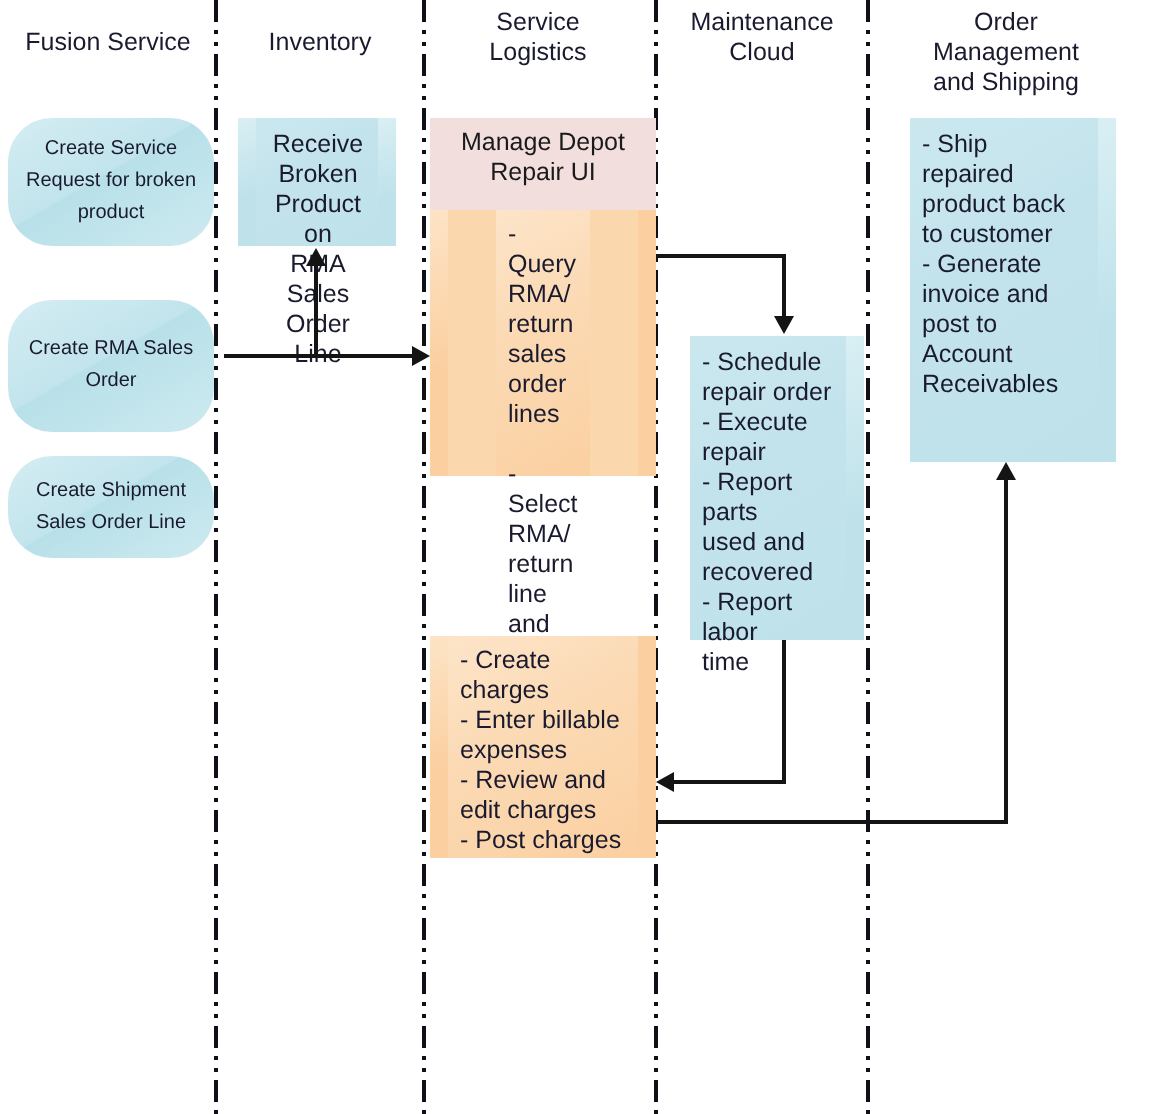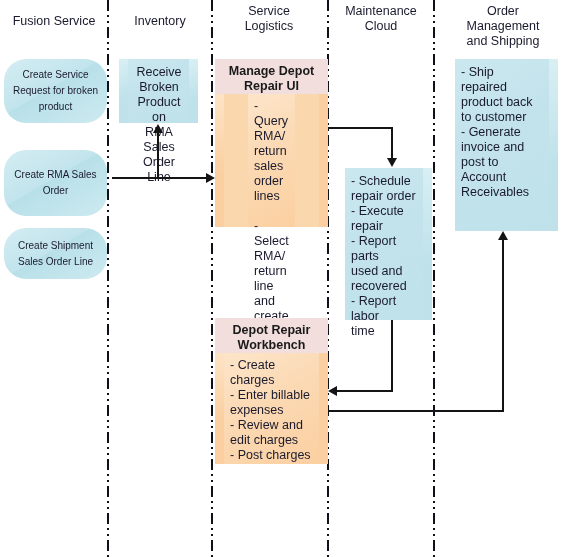--- a/index.html
+++ b/index.html
@@ -91,24 +91,24 @@
 
   
   .card {
     position: absolute;
     box-sizing: border-box;
   }
   .card-header {
     background: #f3dede;
     text-align: center;
     font-size: 12.5px;
-    font-weight: bold;
+    font-weight: normal;
     line-height: 15px;
     color: #1a1a1a;
-    padding: 5px 4px 0 4px;
+    padding: 5px 4px 11px 4px;
     box-sizing: border-box;
     white-space: pre-line;
   }
   .card-body {
     display: flex;
     box-sizing: border-box;
     background: #fbd7ad;
   }
   .card-body .bar {
     flex: 0 0 9px;
@@ -211,22 +211,20 @@
 
 - Select RMA/
 return line and
 create repair
 order</div>
       <div class="bar right"></div>
     </div>
   </div>
 
   <div class="card" style="left:215px; top:318px; width:113px;">
-    <div class="card-header">Depot Repair
-Workbench</div>
     <div class="card-body" style="height:111px;">
       <div class="bar"></div>
       <div class="body">- Create
 charges
 - Enter billable
 expenses
 - Review and
 edit charges
 - Post charges</div>
       <div class="bar right"></div>

